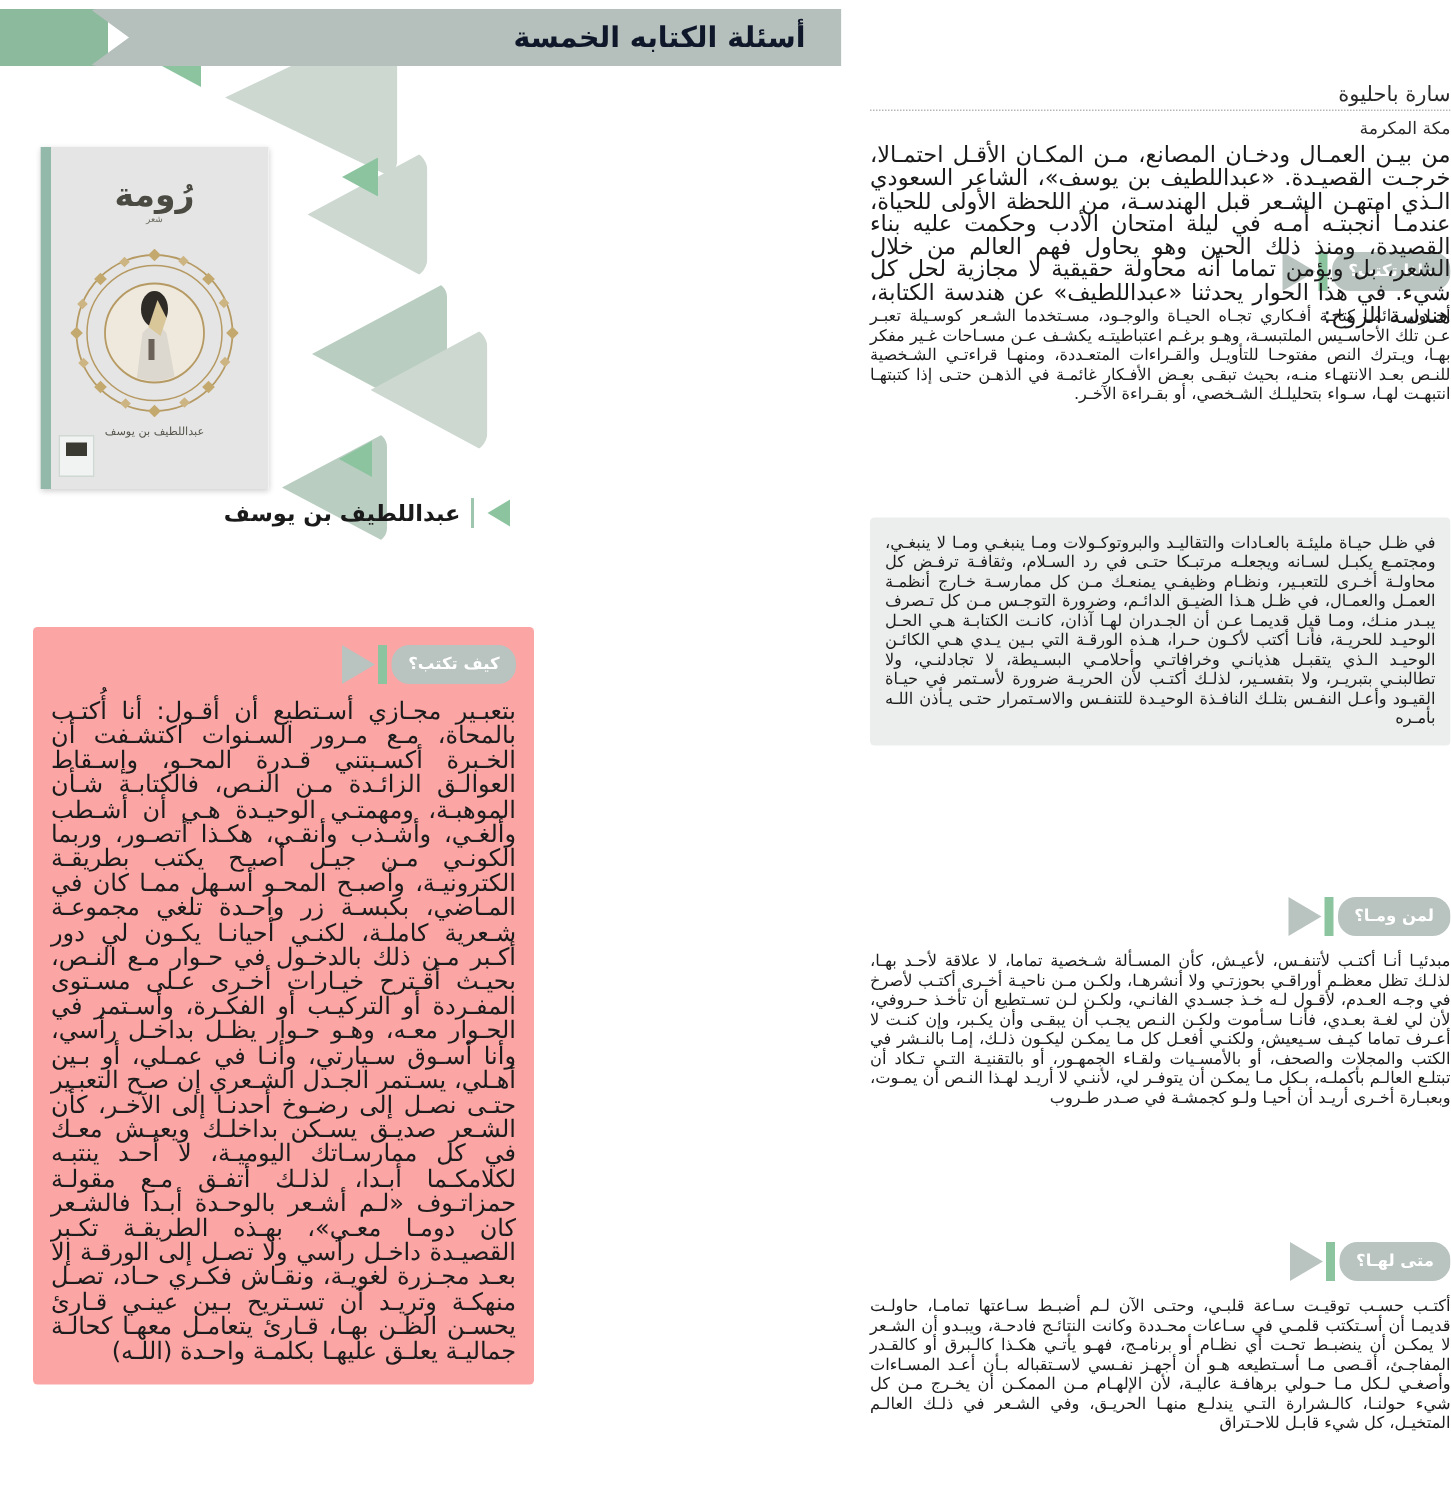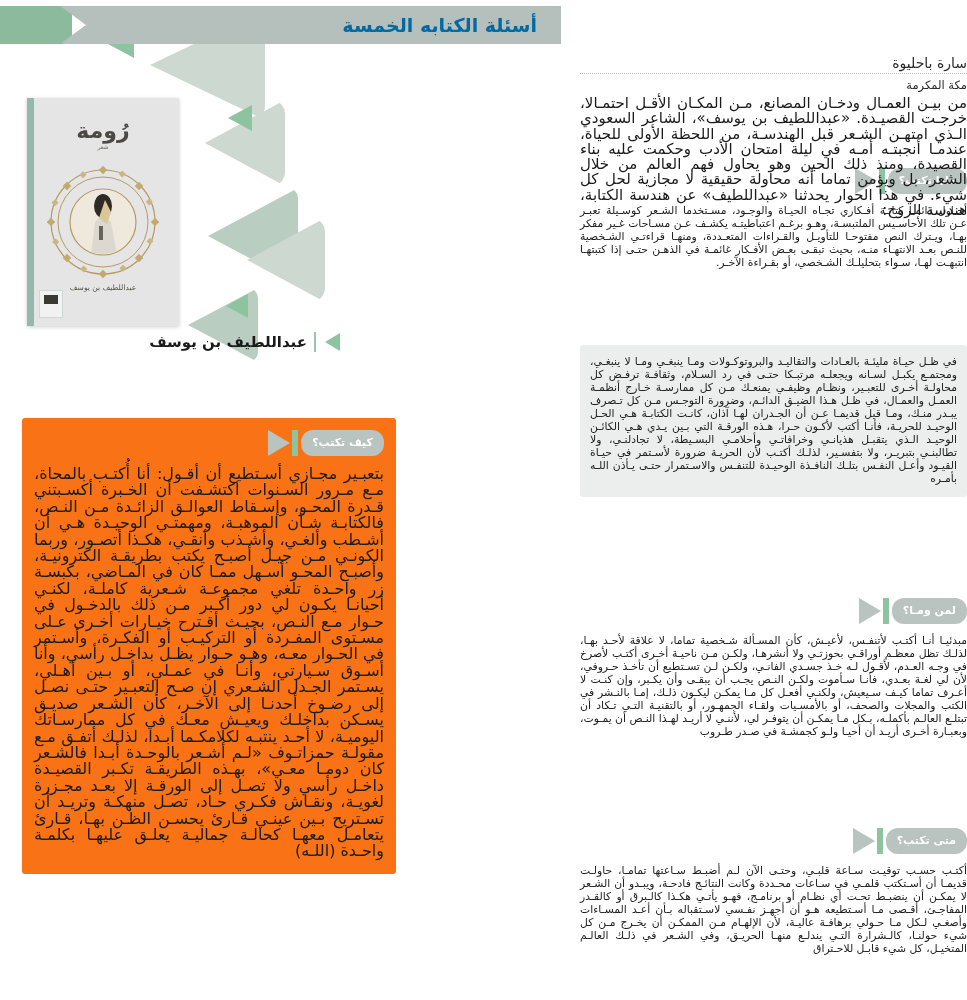--- a/index.html
+++ b/index.html
@@ -64,21 +64,21 @@
     background: #b5bfbb;
     border-radius: 4px 0 0 4px;
     clip-path: polygon(0% 0%, 100% 0%, 100% 100%, 0% 100%, 26px 50%);
   }
   .title-banner .title-text {
     position: absolute;
     top: 0;
     right: 430px;
     height: 38px;
     line-height: 38px;
-    color: #0369a1;
+    color: #0f172a;
     font-size: 19px;
     font-weight: bold;
     letter-spacing: 0.3px;
     white-space: nowrap;
   }
 
   
   .right-col {
     position: absolute;
     top: 0;
@@ -183,22 +183,22 @@
     padding: 10px 10px 12px 10px;
     width: 367px;
     right: 0;
   }
 
   
   .left-panel {
     position: absolute;
     left: 22px;
     top: 418px;
-    width: 374px;
-    background: #f97316;
+    width: 334px;
+    background: #fca5a5;
     border-radius: 3px;
     padding: 12px 12px 14px 12px;
     box-sizing: border-box;
     z-index: 3;
   }
   .left-panel .sec-body {
     font-size: 16px;
     line-height: 16.4px;
   }
 
@@ -402,21 +402,21 @@
   <div class="sec-head">
     <div class="pill">لمن ومـا؟</div>
     <div class="pill-bar"></div>
     <div class="pill-arrow"></div>
   </div>
   <div class="sec-body">مبدئيـا أنـا أكتـب لأتنفـس، لأعيـش، كأن المسـألة شـخصية تماما، لا علاقة لأحـد بهـا، لذلـك تظل معظـم أوراقـي بحوزتـي ولا أنشرهـا، ولكـن مـن ناحيـة أخـرى أكتـب لأصرخ في وجـه العـدم، لأقـول لـه خـذ جسـدي الفانـي، ولكـن لـن تسـتطيع أن تأخـذ حـروفي، لأن لي لغـة بعـدي، فأنـا سـأموت ولكـن النـص يجـب أن يبقـى وأن يكـبر، وإن كنـت لا أعـرف تماما كيـف سـيعيش، ولكنـي أفعـل كل مـا يمكـن ليكـون ذلـك، إمـا بالنـشر في الكتب والمجلات والصحف، أو بالأمسـيات ولقـاء الجمهـور، أو بالتقنيـة التـي تـكاد أن تبتلـع العالـم بأكملـه، بـكل مـا يمكـن أن يتوفـر لي، لأننـي لا أريـد لهـذا النـص أن يمـوت، وبعبـارة أخـرى أريـد أن أحيـا ولـو كجمشـة في صـدر طـروب</div>
 </div>
 
 <div class="sec" style="top:828px;">
   <div class="sec-head">
-    <div class="pill">متى تكتب؟</div>
+    <div class="pill">متى لهـا؟</div>
     <div class="pill-bar"></div>
     <div class="pill-arrow"></div>
   </div>
   <div class="sec-body">أكتـب حسـب توقيـت سـاعة قلبـي، وحتـى الآن لـم أضبـط سـاعتها تمامـا، حاولـت قديمـا أن أسـتكتب قلمـي في سـاعات محـددة وكانت النتائـج فادحـة، ويبـدو أن الشـعر لا يمكـن أن ينضبـط تحـت أي نظـام أو برنامـج، فهـو يأتـي هكـذا كالـبرق أو كالقـدر المفاجـئ، أقـصى مـا أسـتطيعه هـو أن أجهـز نفـسي لاسـتقباله بـأن أعـد المسـاءات وأصغـي لـكل مـا حـولي برهافـة عاليـة، لأن الإلهـام مـن الممكـن أن يخـرج مـن كل شيء حولنـا، كالـشرارة التـي يندلـع منهـا الحريـق، وفي الشـعر في ذلـك العالـم المتخيـل، كل شيء قابـل للاحـتراق</div>
 </div>
 
 <div class="left-panel">
   <div class="sec-head">
     <div class="pill">كيف تكتب؟</div>
     <div class="pill-bar"></div>

